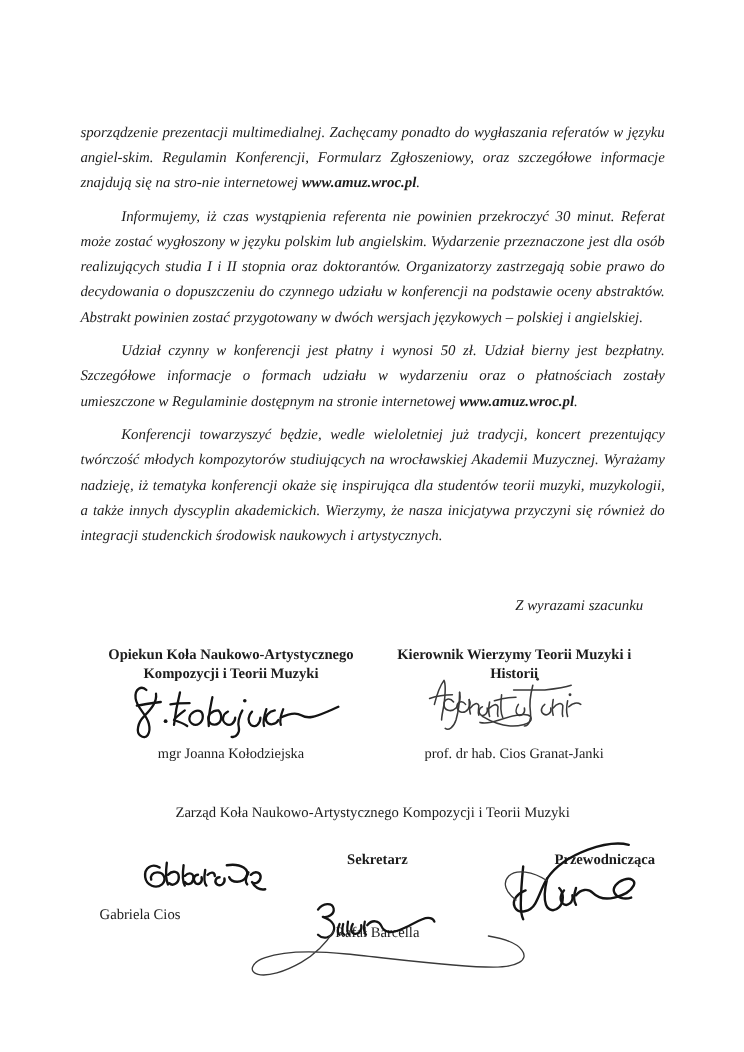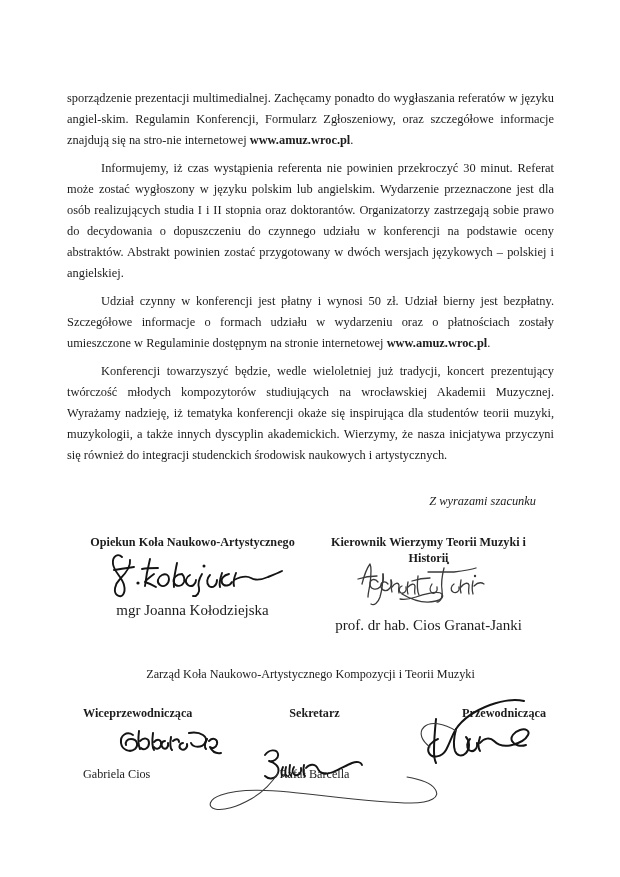--- a/index.html
+++ b/index.html
@@ -30,36 +30,37 @@
     top: 88px;
     width: 487px;
   }
 
   
   .para {
     font-size: 12.4px;
     line-height: 21px;
     text-align: justify;
     text-justify: inter-word;
-    margin: 0 0 0 0;
+    margin: 12px 0 0 0;
     hyphens: manual;
+    font-style: italic;
   }
   .para + .para {
     margin-top: 7px;
   }
   .para.indent {
     text-indent: 34px;
   }
   .bold {
     font-weight: bold;
   }
 
   
   .closing {
-    margin-top: 28px;
+    margin-top: 40px;
     text-align: right;
     font-style: italic;
     font-size: 12.4px;
     padding-right: 18px;
   }
 
   
   .sig-row {
     display: flex;
     justify-content: center;
@@ -73,21 +74,21 @@
   .sig-title {
     font-weight: bold;
     font-size: 12.2px;
     line-height: 15.5px;
   }
   .sig-space {
     position: relative;
     height: 52px;
   }
   .sig-name {
-    font-size: 15px;
+    font-size: 12px;
     line-height: 15px;
   }
 
   .sig-ink {
     position: absolute;
     left: 50%;
     transform: translateX(-50%);
     pointer-events: none;
   }
 
@@ -157,20 +158,21 @@
 
     <p class="para indent"><span>Konferencji towarzyszyć będzie, wedle wieloletniej już tradycji, koncert prezentujący  twórczość młodych kompozytorów studiujących na wrocławskiej Akademii Muzycznej. Wyrażamy nadzieję, iż tematyka konferencji okaże się inspirująca dla studentów   teorii muzyki, muzykologii, a także innych dyscyplin akademickich. Wierzymy, że nasza  inicjatywa przyczyni się również do integracji studenckich środowisk naukowych i  artystycznych.</span></p>
 
     <div class="closing">Z wyrazami szacunku</div>
 
     <div class="sig-row">
 
       <div class="sig-col">
         <div class="sig-title">
           <div>Opiekun Koła Naukowo-Artystycznego</div>
+          <div>Kompozycji i Teorii Muzyki</div>
         </div>
         <div class="sig-space">
           <svg class="sig-ink" width="190" height="56" viewBox="0 0 190 56" style="top:-4px;">
             <g class="ink" stroke-width="1.9">
               <path d="M24 10 C20 6, 14 9, 15 17 C16 25, 24 30, 26 38 C28 46, 24 52, 19 48 C15 45, 17 37, 22 32 C28 26, 33 20, 32 13"></path>
               <path d="M16 23 C22 22, 29 21, 36 20"></path>
               <circle cx="40" cy="36" r="1.6" fill="#141414" stroke="none"></circle>
               <path d="M52 12 C50 20, 48 30, 47 39"></path>
               <path d="M56 27 C52 30, 48 33, 47 35 C50 36, 55 38, 58 40"></path>
               <path d="M44 22 C49 21, 55 21, 60 21"></path>
@@ -227,21 +229,20 @@
         <div class="sig-name">prof. dr hab. Cios Granat-Janki</div>
       </div>
 
     </div>
 
     <div class="board-title">Zarząd Koła Naukowo-Artystycznego Kompozycji i Teorii Muzyki</div>
 
     <div class="board-row">
 
       <div class="board-col left">
-        <div class="board-role">Wiceprzewodnicząca</div>
         <div class="board-space">
           <svg class="sig-ink" width="110" height="44" viewBox="0 0 110 44" style="left:34px;transform:none;top:2px;">
             <g class="ink" stroke-width="2">
               <path d="M16 12 C10 8, 3 12, 4 20 C5 27, 13 30, 18 26 C22 22, 20 16, 14 16 C10 16, 8 19, 9 22"></path>
               <path d="M22 8 C21 16, 21 22, 23 26"></path>
               <path d="M23 18 C27 14, 32 15, 32 20 C32 25, 27 28, 24 25"></path>
               <path d="M36 10 C35 18, 35 24, 37 27"></path>
               <path d="M37 19 C41 15, 45 17, 44 22 C43 26, 39 27, 37 24"></path>
               <path d="M48 18 C45 18, 43 22, 46 25 C49 27, 52 24, 51 20"></path>
               <path d="M54 14 C53 20, 53 25, 55 27"></path>

